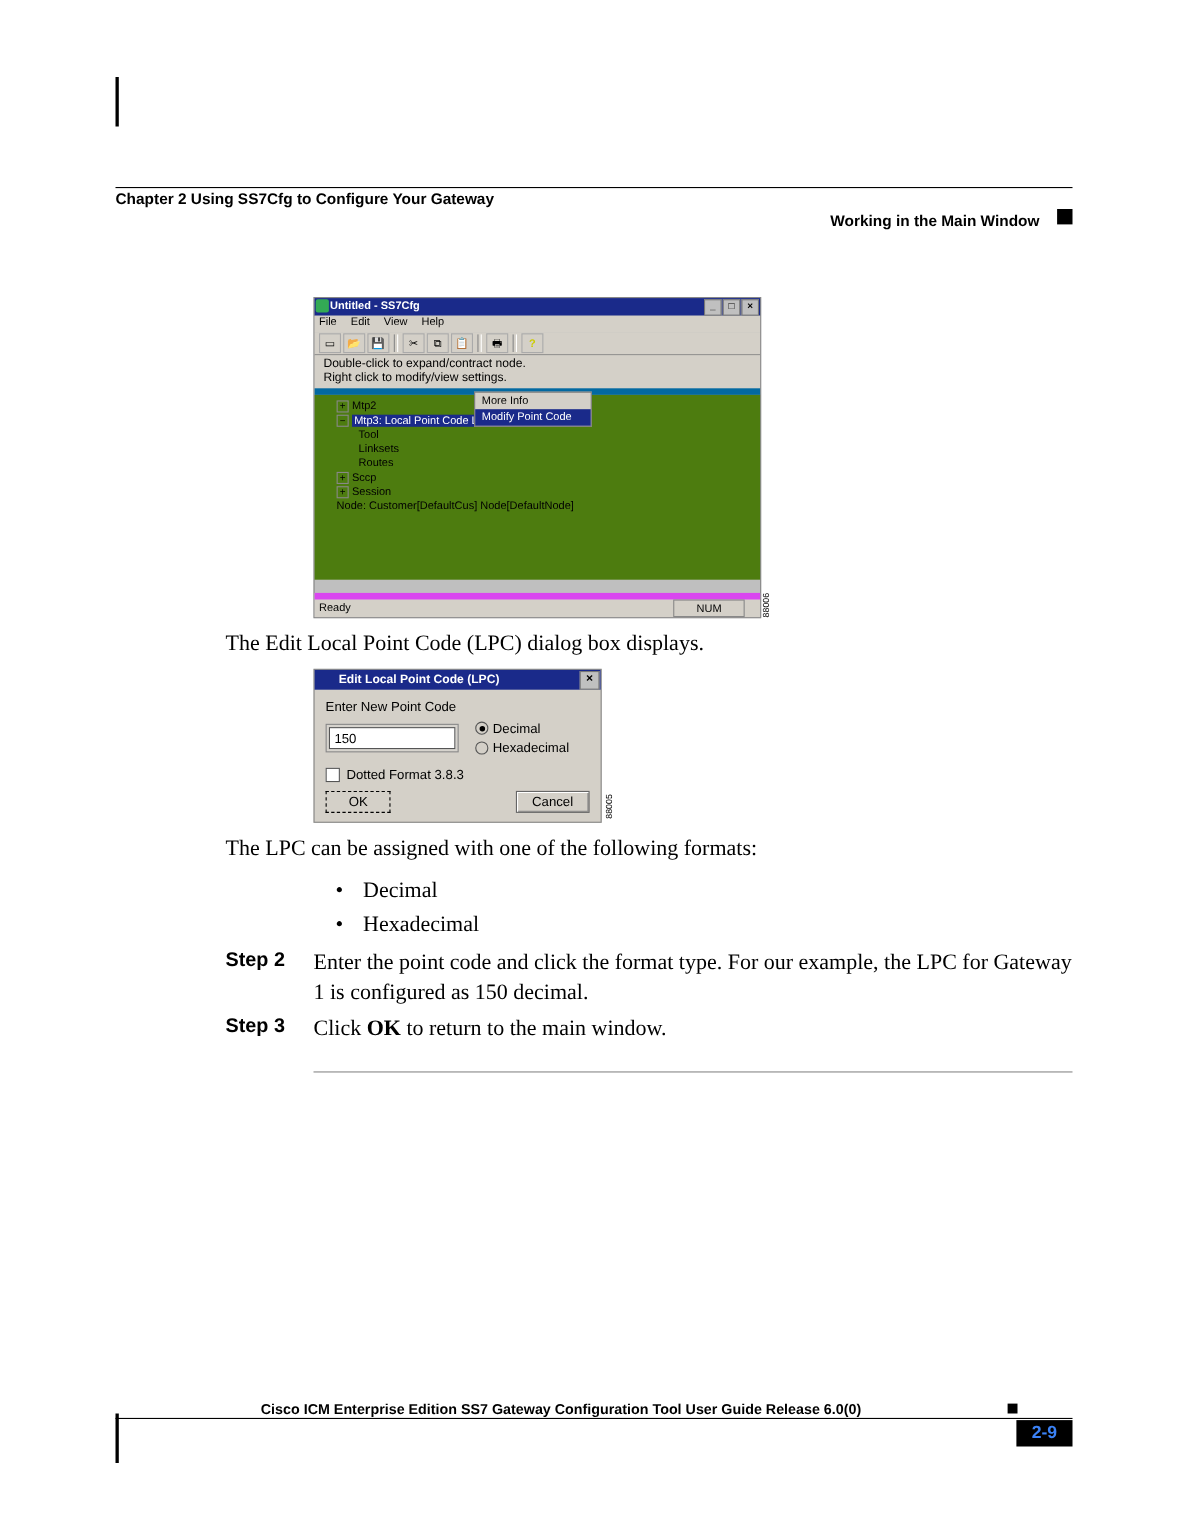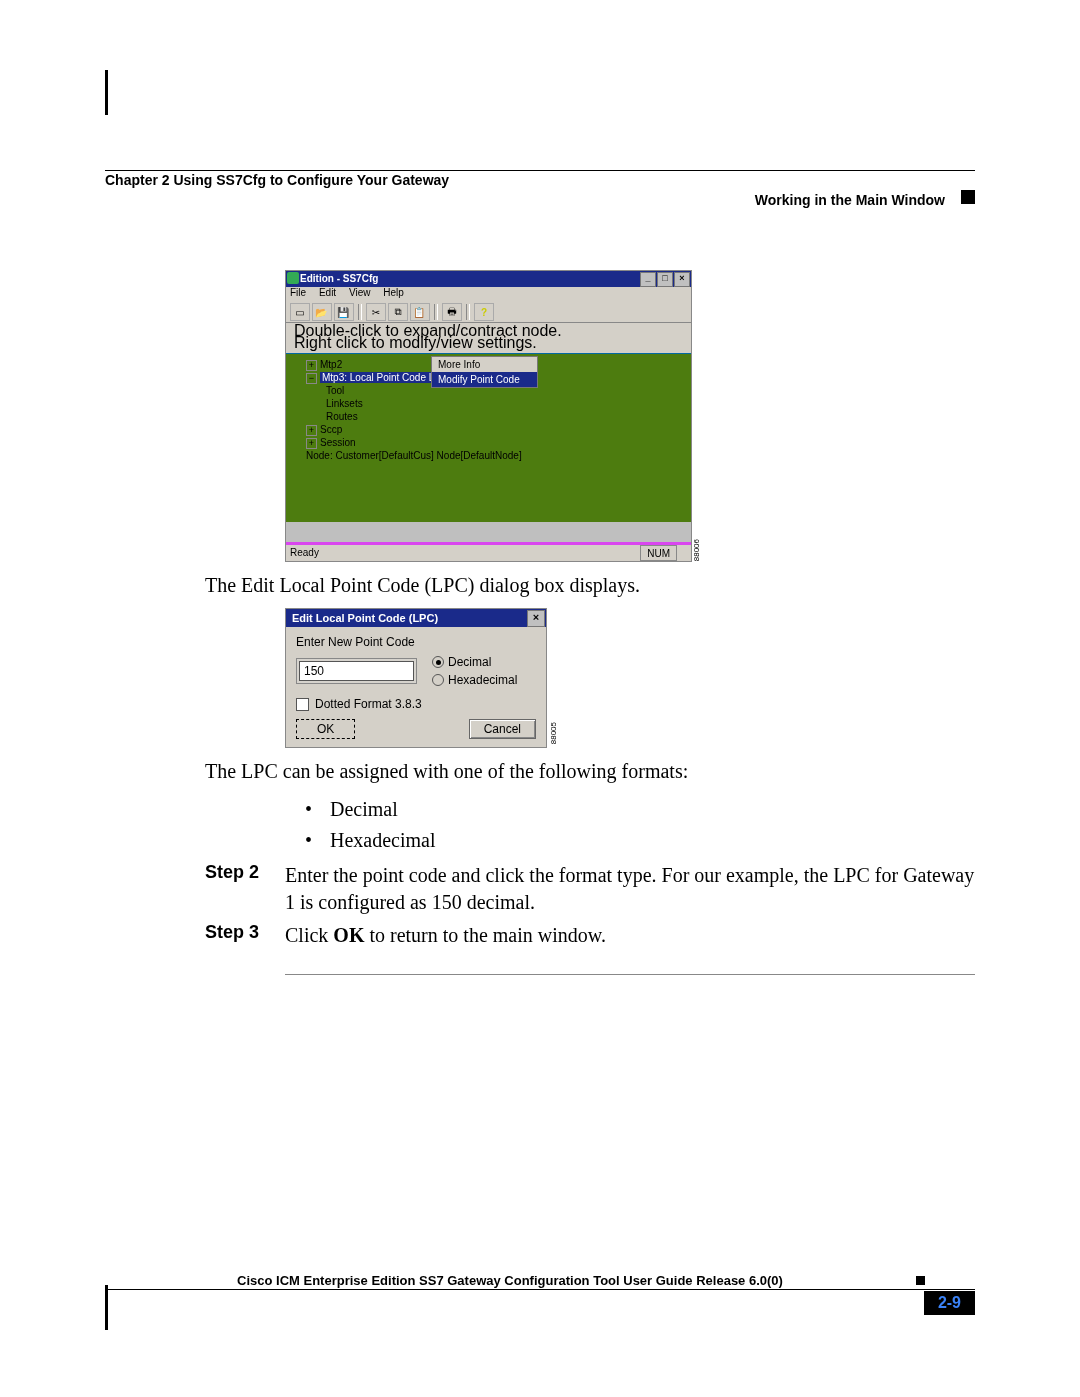--- a/index.html
+++ b/index.html
@@ -46,42 +46,42 @@
   }
   .shot1 .titlebar { background:#1a2a8a; color:#fff; height:16px; line-height:16px; padding-left:14px; font-weight:bold; font-size:10px; display:flex; justify-content:space-between; align-items:center; }
   .shot1 .titlebar .icon { position:absolute; left:1px; top:1px; width:12px; height:12px; background:#3a5; border-radius:2px; }
   .shot1 .winbtns { display:flex; gap:1px; padding-right:1px; }
   .shot1 .winbtns span { width:14px; height:13px; background:#c0c0c0; border:1px solid #777; font-size:9px; line-height:11px; text-align:center; color:#000; }
   .shot1 .menubar { height:15px; background:#d4d0c8; padding-left:4px; font-size:10px; }
   .shot1 .menubar span { margin-right:10px; }
   .shot1 .toolbar { height:20px; background:#d4d0c8; border-bottom:1px solid #888; padding-left:4px; display:flex; align-items:center; gap:2px; }
   .shot1 .toolbar .btn { width:18px; height:16px; border:1px solid #aaa; background:#d4d0c8; display:flex; align-items:center; justify-content:center; font-size:10px; }
   .shot1 .toolbar .sep { width:2px; height:16px; border-left:1px solid #888; border-right:1px solid #fff; margin:0 2px; }
-  .shot1 .hint { background:#d4d0c8; padding:2px 8px 4px 8px; font-size:16px; line-height:12px; border-bottom:1px solid #0369a1; white-space:pre-line; }
+  .shot1 .hint { background:#d4d0c8; padding:2px 8px 4px 8px; font-size:11px; line-height:12px; border-bottom:6px solid #0369a1; white-space:pre-line; }
   .shot1 .tree { background:#4d7c0f; height:160px; padding:4px 8px; line-height:13px; }
   .shot1 .tree .row { white-space:nowrap; }
   .shot1 .tree .i1 { padding-left:12px; }
   .shot1 .tree .i2 { padding-left:32px; }
   .shot1 .tree .box { display:inline-block; width:9px; height:9px; border:1px solid #888; text-align:center; line-height:8px; font-size:9px; margin-right:3px; }
   .shot1 .tree .sel { background:#1a2a8a; color:#fff; padding:0 2px; }
   .shot1 .ctxmenu { position:absolute; left:145px; top:85px; width:105px; background:#d4d0c8; border:1px solid #777; font-size:10px; }
   .shot1 .ctxmenu div { padding:2px 6px; }
   .shot1 .ctxmenu .selitem { background:#1a2a8a; color:#fff; }
-  .shot1 .statusbar { position:absolute; bottom:0; left:0; right:0; height:16px; background:#d4d0c8; border-top:3px solid #d946ef; display:flex; justify-content:space-between; font-size:10px; padding:0 4px; line-height:16px; }
-  .shot1 .statusbar .num { border:1px solid #888; padding:0 6px; margin-right:10px; }
+  .shot1 .statusbar { position:absolute; bottom:0; left:0; right:0; height:16px; background:#d4d0c8; border-top:6px solid #d946ef; display:flex; justify-content:space-between; font-size:10px; padding:0 4px; line-height:16px; }
+  .shot1 .statusbar .num { border:1px solid #888; padding:0 20px; margin-right:10px; }
   .shot1-num { position:absolute; right:-10px; bottom:0; font-size:8px; writing-mode:vertical-rl; transform:rotate(180deg); font-family:Arial; }
 
   .bodytext { margin-left:100px; width:690px; font-size:20px; line-height:1.3; margin-top:10px; margin-bottom:10px; }
 
   
   .shot2 {
     margin-left:180px; width:260px; border:1px solid #888; background:#d4d0c8;
     font-family:Tahoma,Arial,sans-serif; font-size:12px; position:relative; padding-bottom:8px;
   }
-  .shot2 .titlebar { background:#1a2a8a; color:#fff; height:18px; line-height:18px; padding-left:6px; font-weight:bold; font-size:11px; display:flex; justify-content:space-between; }
+  .shot2 .titlebar { background:#1a2a8a; color:#fff; height:18px; line-height:18px; padding-left:22px; font-weight:bold; font-size:11px; display:flex; justify-content:space-between; }
   .shot2 .titlebar .xbtn { width:16px; height:15px; background:#c0c0c0; border:1px solid #777; color:#000; text-align:center; font-size:11px; line-height:13px; margin:1px 1px 0 0; }
   .shot2 .lbl { margin:8px 0 4px 10px; font-size:12px; }
   .shot2 .row2 { display:flex; align-items:center; }
   .shot2 .inputwrap { width:115px; border:1px solid #888; background:#d6d3cd; padding:2px; margin-left:10px; }
   .shot2 .inputwrap input { width:100%; border:1px solid #555; background:#fff; font-size:12px; padding:2px 4px; box-sizing:border-box; }
   .shot2 .radios { margin-left:15px; font-size:12px; }
   .shot2 .radios .r { display:flex; align-items:center; gap:4px; line-height:18px; }
   .shot2 .radio { width:10px; height:10px; border:1px solid #555; border-radius:50%; display:inline-flex; align-items:center; justify-content:center; }
   .shot2 .radio.checked::after { content:""; width:5px; height:5px; background:#000; border-radius:50%; }
   .shot2 .chkrow { margin:8px 0 8px 10px; display:flex; align-items:center; gap:6px; }
@@ -116,21 +116,21 @@
   <div class="hdr-rule"></div>
   <div class="hdr-chapter">Chapter 2    Using SS7Cfg to Configure Your Gateway</div>
   <div class="hdr-section">Working in the Main Window</div>
   <div class="hdr-square"></div>
 
   <div class="body">
 
     <div class="shot1">
       <div class="titlebar">
         <span class="icon"></span>
-        <span>Edition - SS7Cfg</span>
+        <span>Untitled - SS7Cfg</span>
         <span class="winbtns">
           <span>_</span>
           <span>□</span>
           <span>×</span>
         </span>
       </div>
       <div class="menubar">
         <span>File</span>
         <span>Edit</span>
         <span>View</span>

